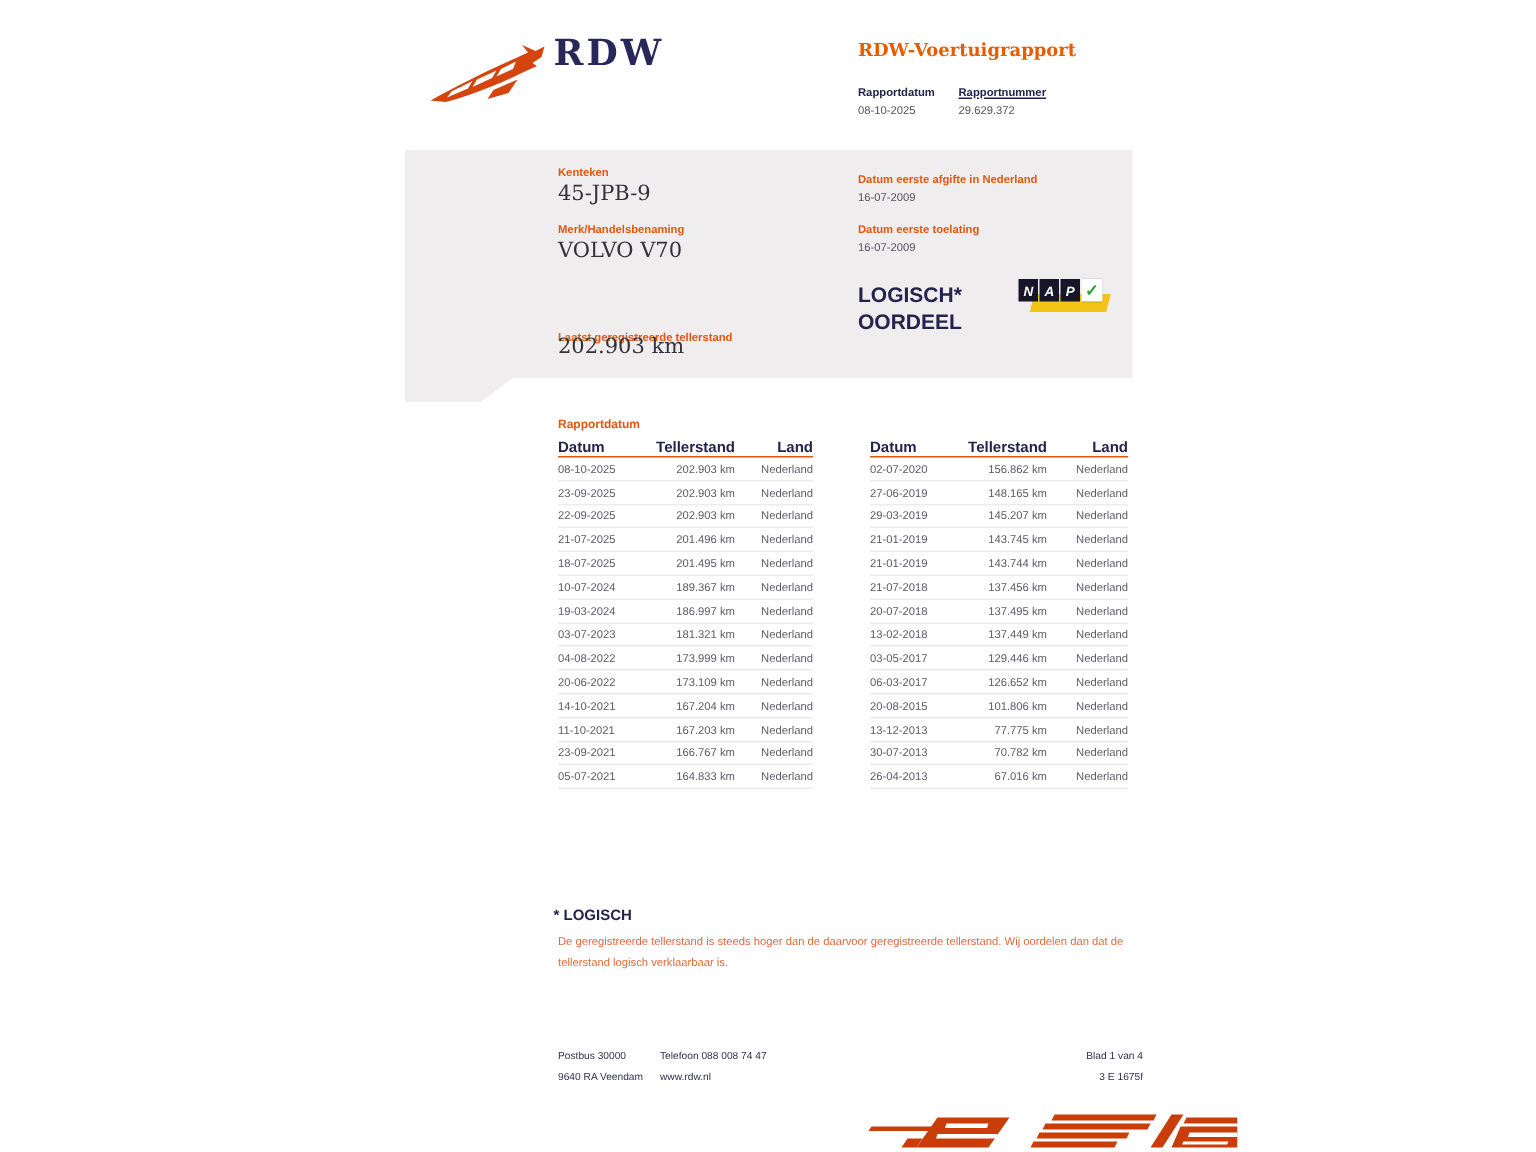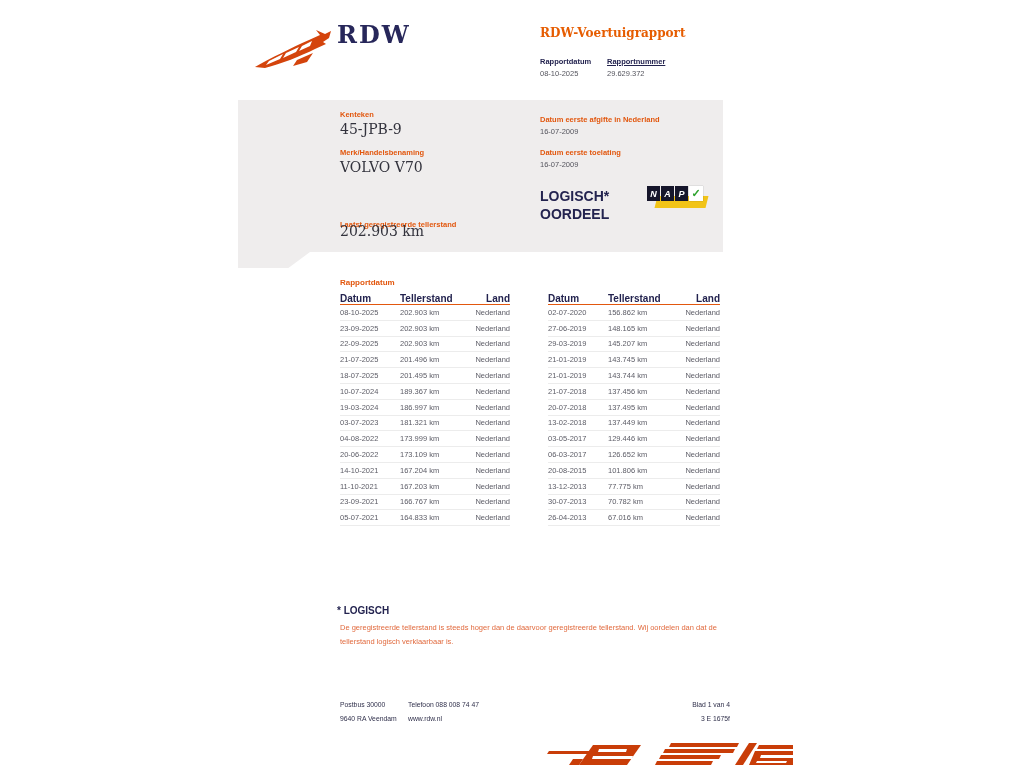--- a/index.html
+++ b/index.html
@@ -1,21 +1,21 @@
 <!DOCTYPE html>
 <html><head>
 <meta charset="utf-8">
 <style>
   html,body{margin:0;padding:0;}
   body{
     width:1024px;height:768px;position:relative;background:#ffffff;
     font-family:"Liberation Sans", sans-serif;overflow:hidden;
     -webkit-font-smoothing:antialiased;
   }
-  .abs{position:absolute;}
+  .abs{position:absolute;margin-left:32px;}
 
   
   .rdw-wordmark{left:337px;top:20px;font-family:"DejaVu Serif",serif;font-weight:bold;
     font-size:24px;color:#27275A;letter-spacing:2px;}
   .report-title{left:540px;top:26px;font-family:"DejaVu Serif",serif;font-weight:bold;
     font-size:12px;color:#E65C00;}
   .meta-label{font-size:7.5px;font-weight:bold;color:#23234F;}
   .meta-value{font-size:7.5px;color:#55555E;}
 
   
@@ -41,21 +41,21 @@
   
   .section-title{left:340px;top:278px;font-size:8px;font-weight:bold;color:#E2570E;}
   .t-table{top:291px;}
   .t-left{left:340px;width:170px;}
   .t-right{left:548px;width:172px;}
   .t-head{display:flex;align-items:flex-end;height:13px;border-bottom:1.5px solid #E2570E;
     font-size:10px;font-weight:bold;color:#23234F;padding-bottom:0;}
   .t-row{display:flex;align-items:center;height:14.8px;border-bottom:1px solid #ECECEC;
     font-size:7.5px;color:#5C5C66;}
   .c1{width:60px;text-align:left;}
-  .c2{width:58px;text-align:left;}
+  .c2{width:58px;text-align:right;}
   .c3{flex:1;text-align:right;}
 
   
   .note-title{left:337px;top:605px;font-size:10px;font-weight:bold;color:#23234F;}
   .note-text{left:340px;top:621px;width:396px;font-size:7.5px;line-height:13.5px;color:#E16A3E;}
 
   
   .foot{font-size:6.8px;color:#30304B;}
   .foot-right{width:100px;text-align:right;}
 

